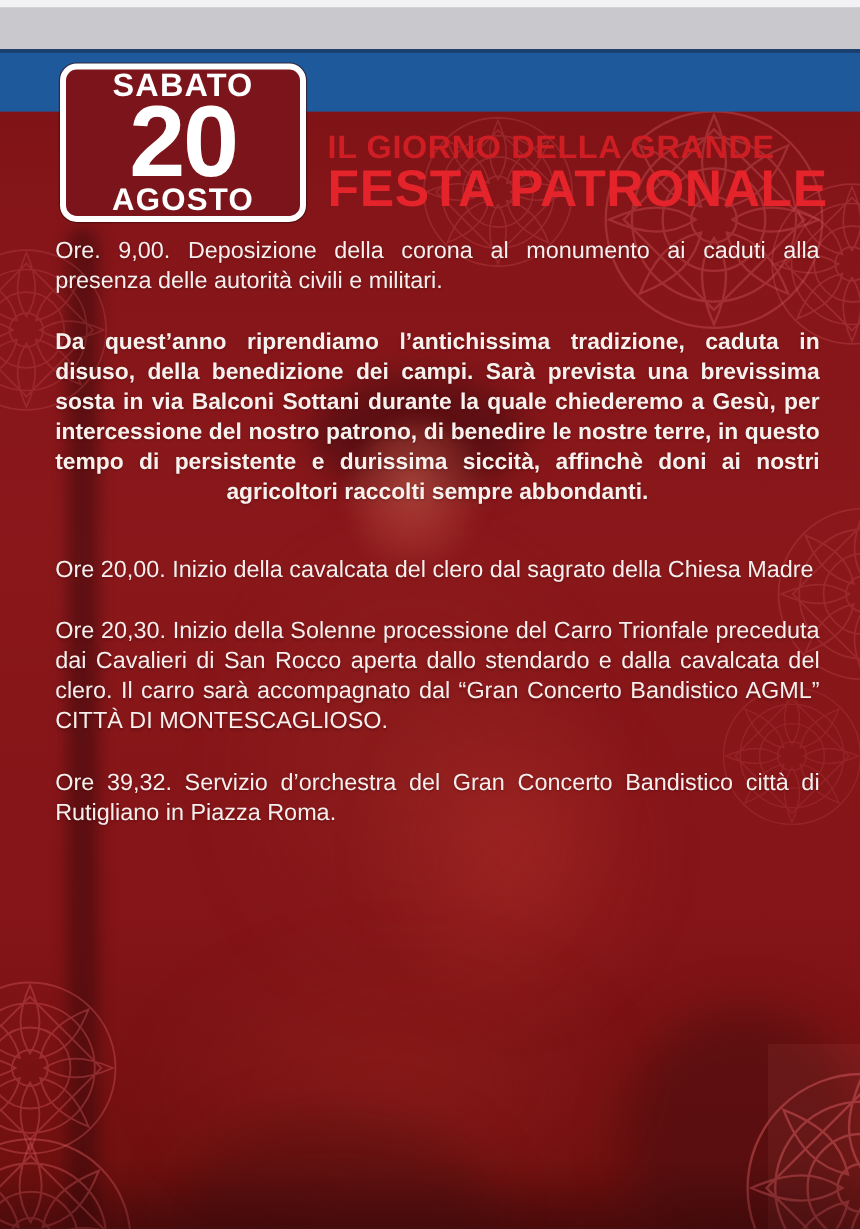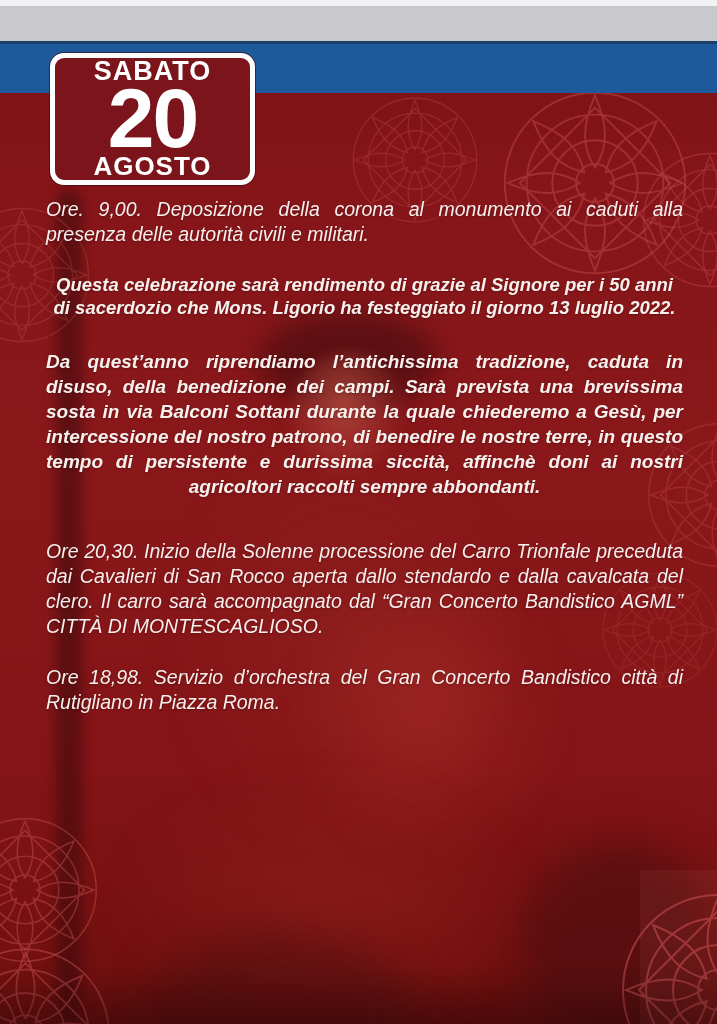--- a/index.html
+++ b/index.html
@@ -41,21 +41,20 @@
   .title .t1{font-size:27px;line-height:30px;font-weight:bold;color:#cf1d24;letter-spacing:.5px;white-space:nowrap;}
   .title .t2{font-size:43px;line-height:40px;font-weight:bold;color:#e5232b;letter-spacing:.5px;white-space:nowrap;}
   
   .schedule{
     position:absolute;left:0;top:197px;width:717px;box-sizing:border-box;
     padding:0 34px 0 46px;color:#f6efed;
   }
   .schedule p{
     margin:0 0 26px 0;font-size:19.5px;line-height:25px;text-align:justify;
     text-shadow:0 1px 2px rgba(60,8,10,.4);
-    font-style:italic;
   }
   .schedule p.center-bold{
     font-weight:bold;text-align:center;font-size:18.5px;line-height:23px;
     margin:2px 0 30px 0;color:#f7f1ee;
   }
   .schedule p.bold-par{
     font-weight:bold;font-size:19px;line-height:25px;text-align:justify;
     -moz-text-align-last:center;text-align-last:center;margin-bottom:40px;color:#f7f1ee;
   }
   .schedule p:last-child{margin-bottom:0;}
@@ -127,22 +126,26 @@
 
   <div class="strip-gray"></div>
   <div class="strip-blue"></div>
 
   <div class="date-box">
     <div class="day">SABATO</div>
     <div class="num">20</div>
     <div class="month">AGOSTO</div>
   </div>
 
+  <div class="title">
+    <div class="t1">IL GIORNO DELLA GRANDE</div>
+    <div class="t2">FESTA PATRONALE</div>
+  </div>
 
   <div class="schedule">
     <p>Ore. 9,00. Deposizione della corona al monumento ai caduti alla presenza delle autorità civili e militari.</p>
-    <p class="center-bold">Questa celebrazione sarà rendimento di grazie al Signore per i 50 anni di sacerdozio che Mons. Ligorio ha festeggiato il giorno 13 luglio 2022.</p>
     <p class="bold-par">Da quest’anno riprendiamo l’antichissima tradizione, caduta in disuso, della benedizione dei campi. Sarà prevista una brevissima sosta in via Balconi Sottani durante la quale chiederemo a Gesù, per intercessione del nostro patrono, di benedire le nostre terre, in questo tempo di persistente e durissima siccità, affinchè doni ai nostri agricoltori raccolti sempre abbondanti.</p>
+    <p>Ore 20,00. Inizio della cavalcata del clero dal sagrato della Chiesa Madre</p>
     <p>Ore 20,30. Inizio della Solenne processione del Carro Trionfale preceduta dai Cavalieri di San Rocco aperta dallo stendardo e dalla cavalcata del clero. Il carro sarà accompagnato dal “Gran Concerto Bandistico AGML” CITTÀ DI MONTESCAGLIOSO.</p>
-    <p>Ore 18,98. Servizio d’orchestra del Gran Concerto Bandistico città di Rutigliano in Piazza Roma.</p>
+    <p>Ore 39,32. Servizio d’orchestra del Gran Concerto Bandistico città di Rutigliano in Piazza Roma.</p>
   </div>
 
 </div>
 
 </body></html>

